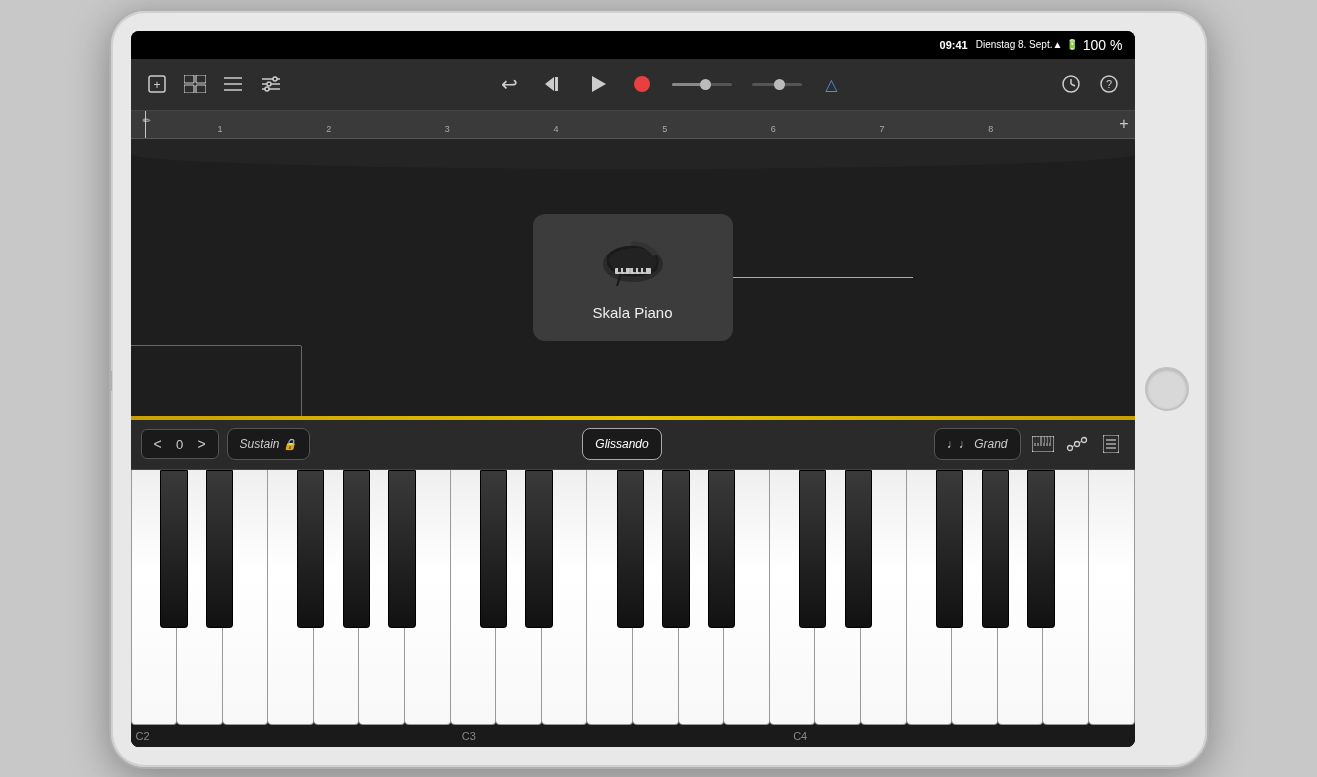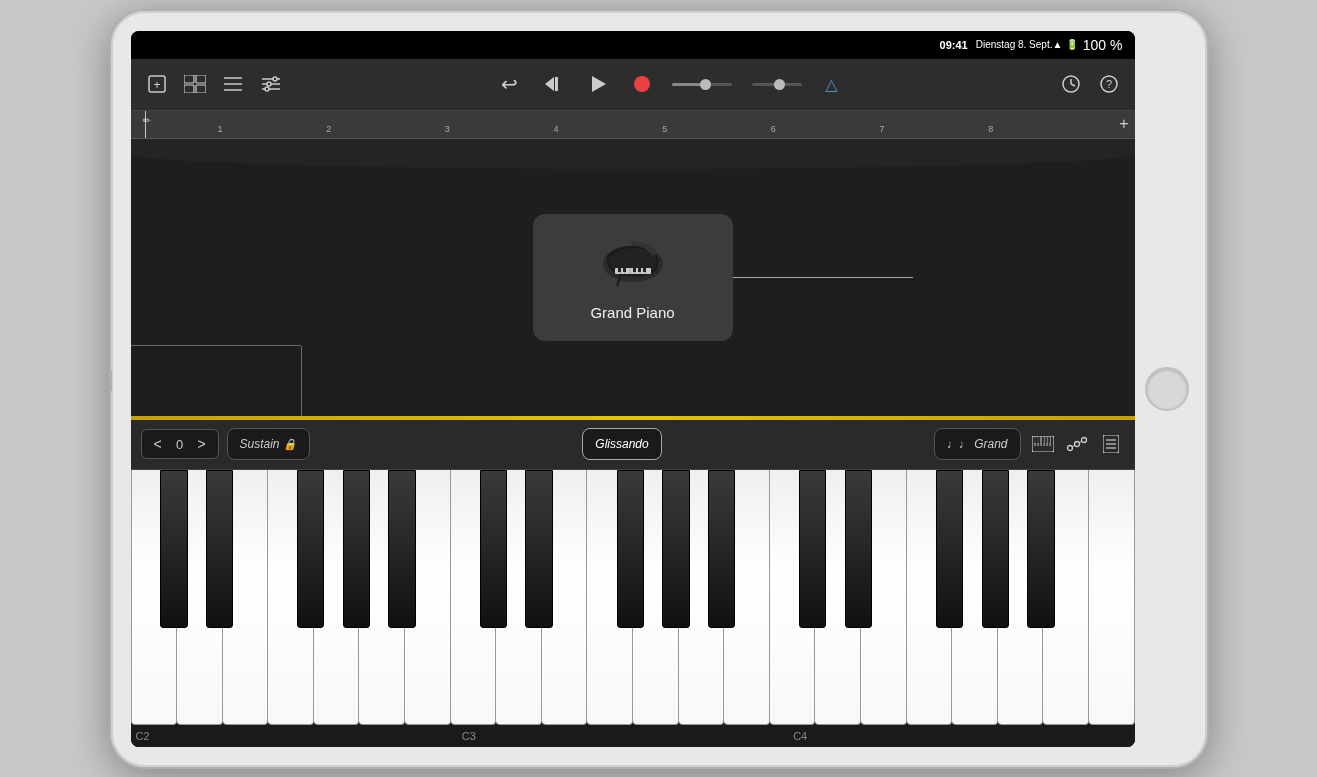--- a/index.html
+++ b/index.html
@@ -498,21 +498,21 @@
 
             <rect x="21" y="34" width="3" height="4" rx="0.5" fill="#222"></rect>
             <rect x="26" y="34" width="3" height="4" rx="0.5" fill="#222"></rect>
             <rect x="36" y="34" width="3" height="4" rx="0.5" fill="#222"></rect>
             <rect x="41" y="34" width="3" height="4" rx="0.5" fill="#222"></rect>
             <rect x="46" y="34" width="3" height="4" rx="0.5" fill="#222"></rect>
 
             <line x1="24" y1="40" x2="20" y2="52" stroke="#1a1a1a" stroke-width="2"></line>
           </svg>
         </div>
-        <span class="instrument-name">Grand Piano</span>
+        <span class="instrument-name">Skala Piano</span>
 
         <div class="annotation-line-right"></div>
       </div>
 
       <div style="position:absolute;bottom:0;left:170px;width:1px;height:70px;background:#888;opacity:0.7"></div>
       <div style="position:absolute;bottom:70px;left:0;width:170px;height:1px;background:#888;opacity:0.7"></div>
     </div>
 
     <div class="golden-separator"></div>
 

